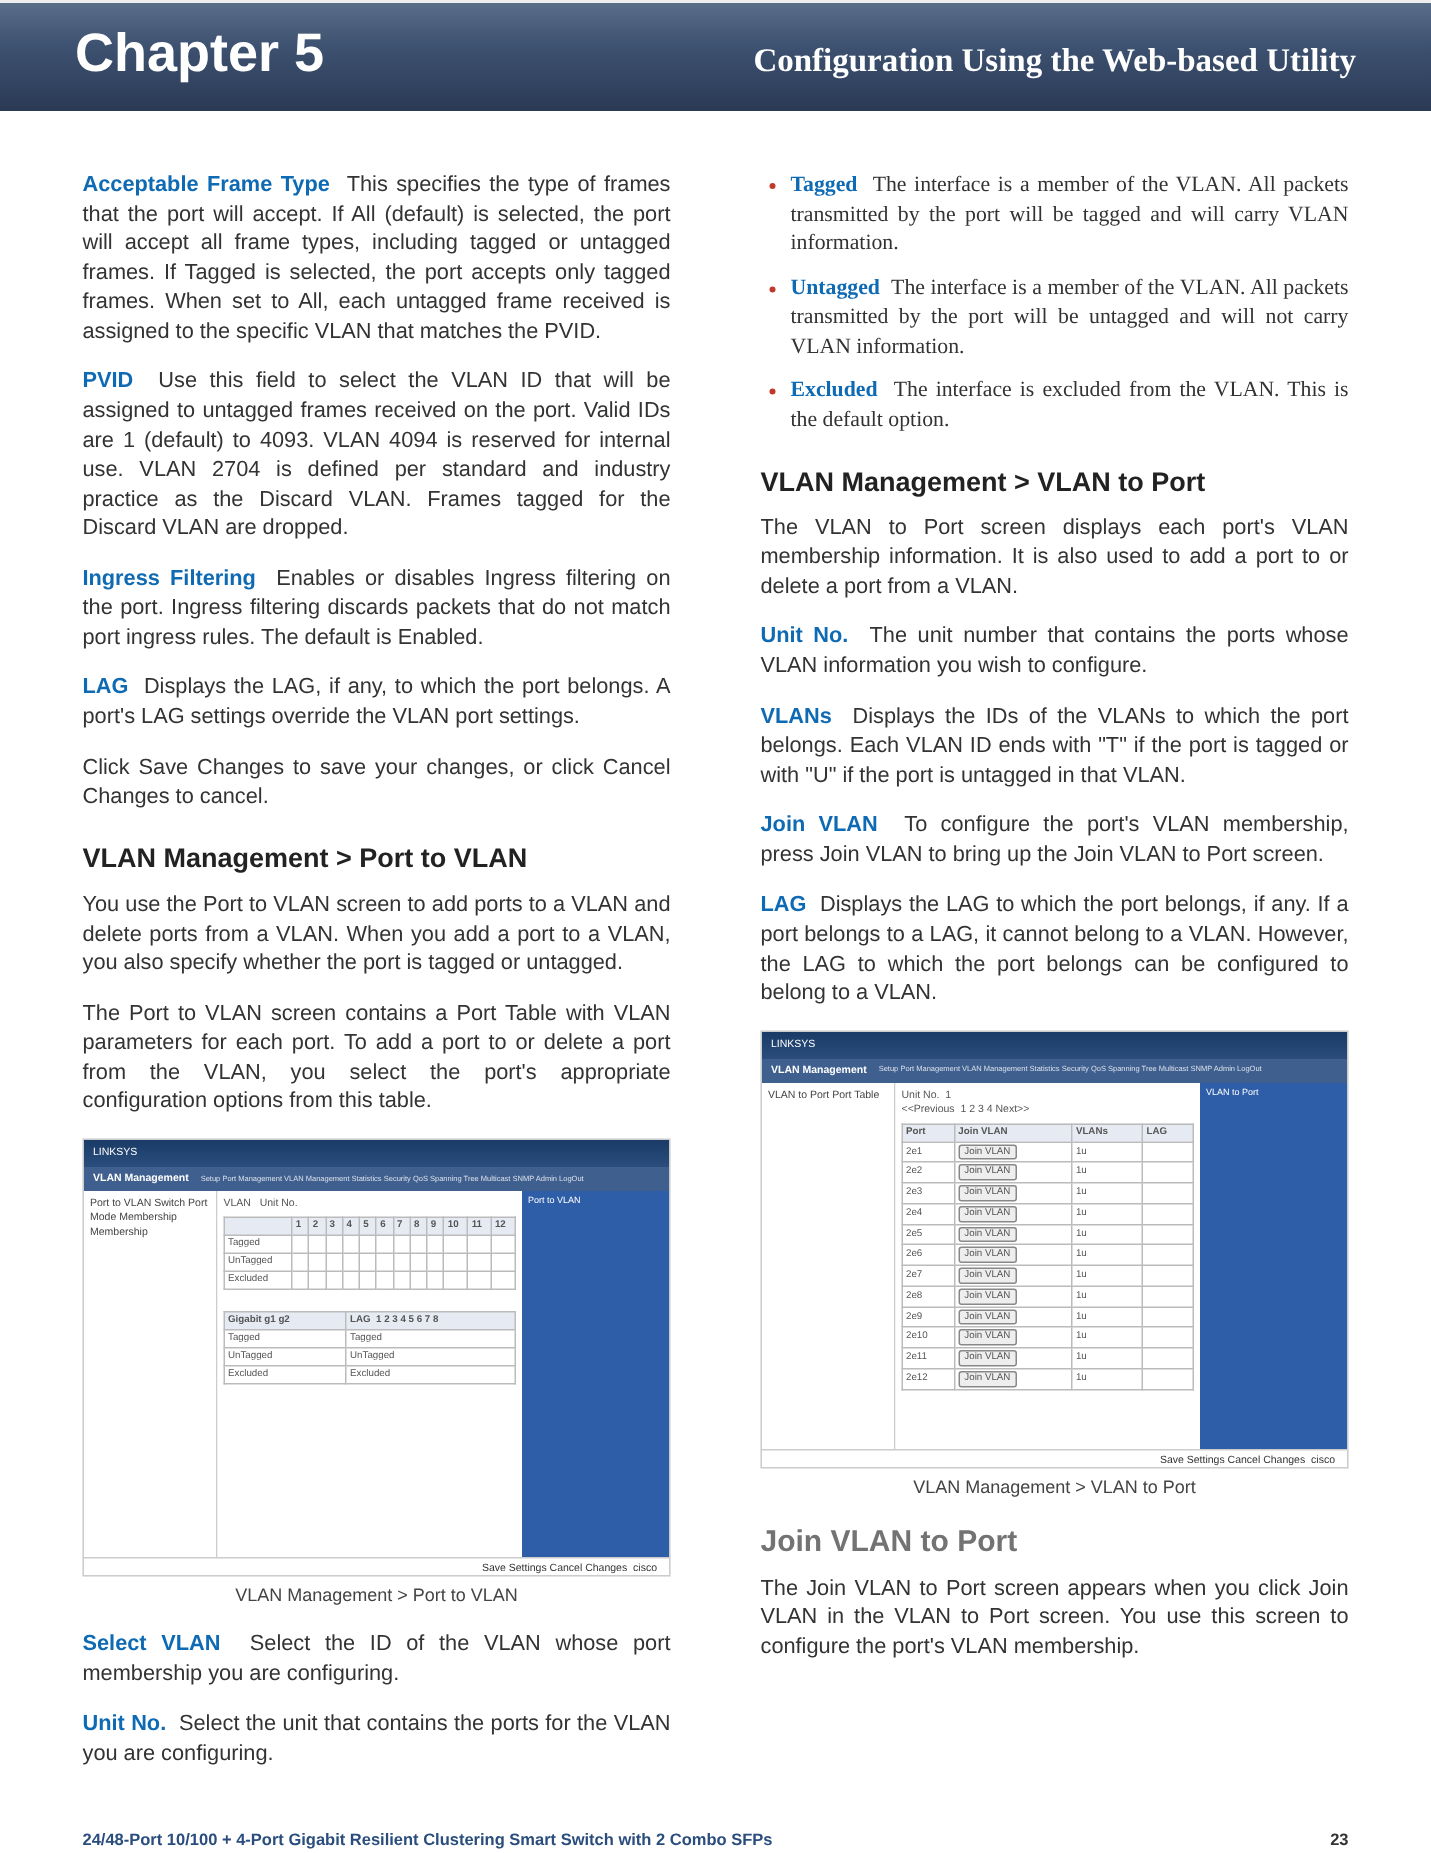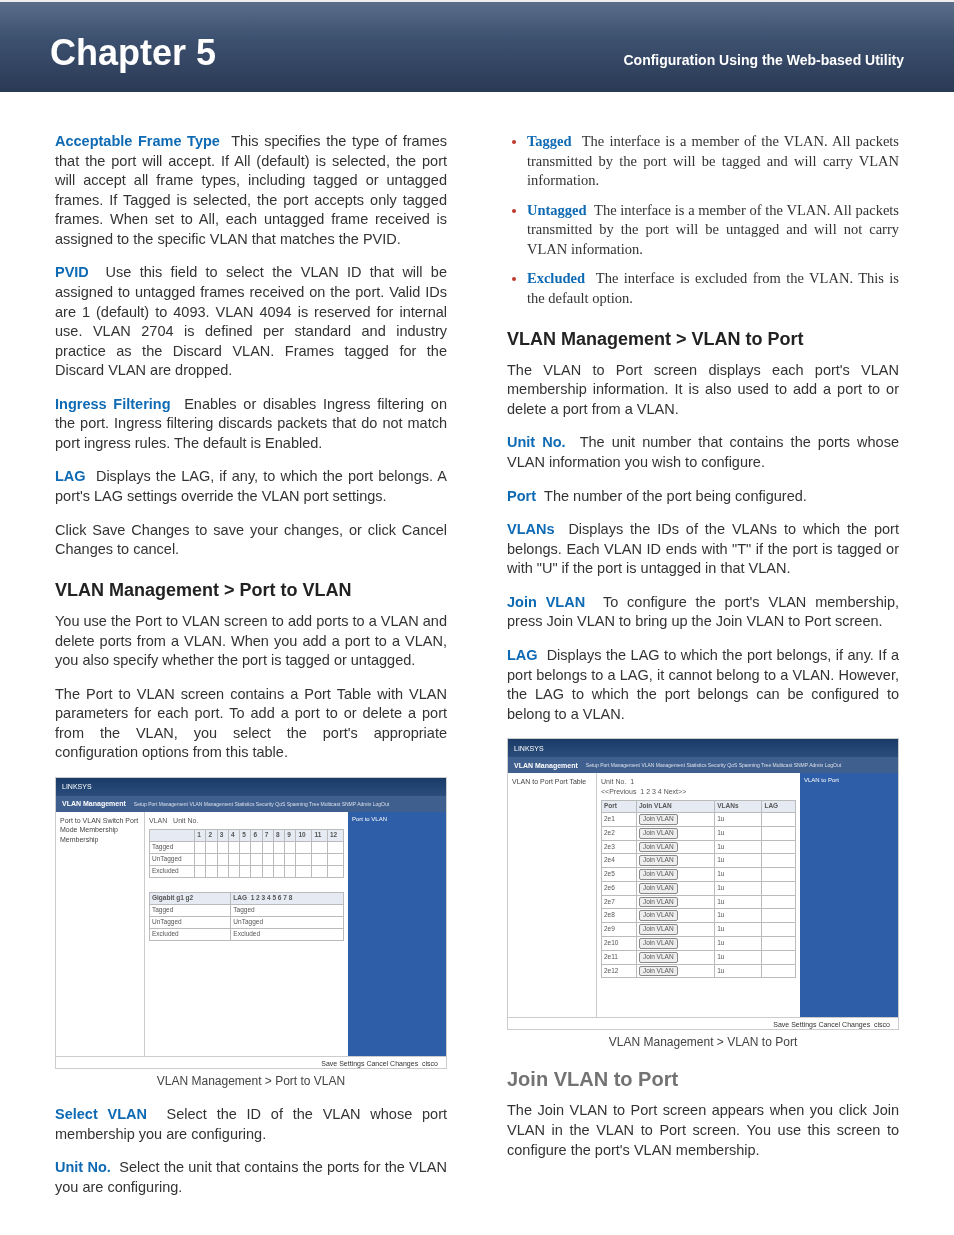--- a/index.html
+++ b/index.html
@@ -11,33 +11,34 @@
     width: 954px;
   }
   .page {
     width: 954px;
     box-sizing: border-box;
     padding: 0;
   }
   .banner {
     background: linear-gradient(to bottom, #5a6e8a 0%, #3d5170 40%, #2a3a55 100%);
     color: #fff;
-    padding: 30px 50px 18px 50px;
+    padding: 12px 50px 18px 50px;
     display: flex;
     align-items: baseline;
     justify-content: space-between;
     border-top: 2px solid #eee;
   }
   .banner .chapter {
     font-size: 36px;
     font-weight: bold;
   }
   .banner .title {
-    font-size: 14px;
+    font-size: 22px;
     font-weight: bold;
+    font-family: Liberation Serif, serif;
   }
   .content {
     display: flex;
     gap: 60px;
     padding: 40px 55px 20px 55px;
     font-size: 14.5px;
     line-height: 1.35;
     color: #333;
   }
   .col {
@@ -300,21 +301,20 @@
         <li><span class="term">Untagged</span>&nbsp;&nbsp;<span>The interface is a member of the VLAN. All packets transmitted by the port will be untagged and will not carry VLAN information.</span></li>
         <li><span class="term">Excluded</span>&nbsp;&nbsp;<span>The interface is excluded from the VLAN. This is the default option.</span></li>
       </ul>
 
       <h3>VLAN Management &gt; VLAN to Port</h3>
 
       <p>The VLAN to Port screen displays each port's VLAN membership information. It is also used to add a port to or delete a port from a VLAN.</p>
 
       <p><span class="term">Unit No.</span>&nbsp;&nbsp;<span>The unit number that contains the ports whose VLAN information you wish to configure.</span></p>
 
-      <p><span class="term">Port</span>&nbsp;&nbsp;<span>The number of the port being configured.</span></p>
 
       <p><span class="term">VLANs</span>&nbsp;&nbsp;<span>Displays the IDs of the VLANs to which the port belongs. Each VLAN ID ends with "T" if the port is tagged or with "U" if the port is untagged in that VLAN.</span></p>
 
       <p><span class="term">Join VLAN</span>&nbsp;&nbsp;<span>To configure the port's VLAN membership, press Join VLAN to bring up the Join VLAN to Port screen.</span></p>
 
       <p><span class="term">LAG</span>&nbsp;&nbsp;<span>Displays the LAG to which the port belongs, if any. If a port belongs to a LAG, it cannot belong to a VLAN. However, the LAG to which the port belongs can be configured to belong to a VLAN.</span></p>
 
       <div class="figure">
         <div class="fig-top">LINKSYS</div>
         <div class="fig-bar">

